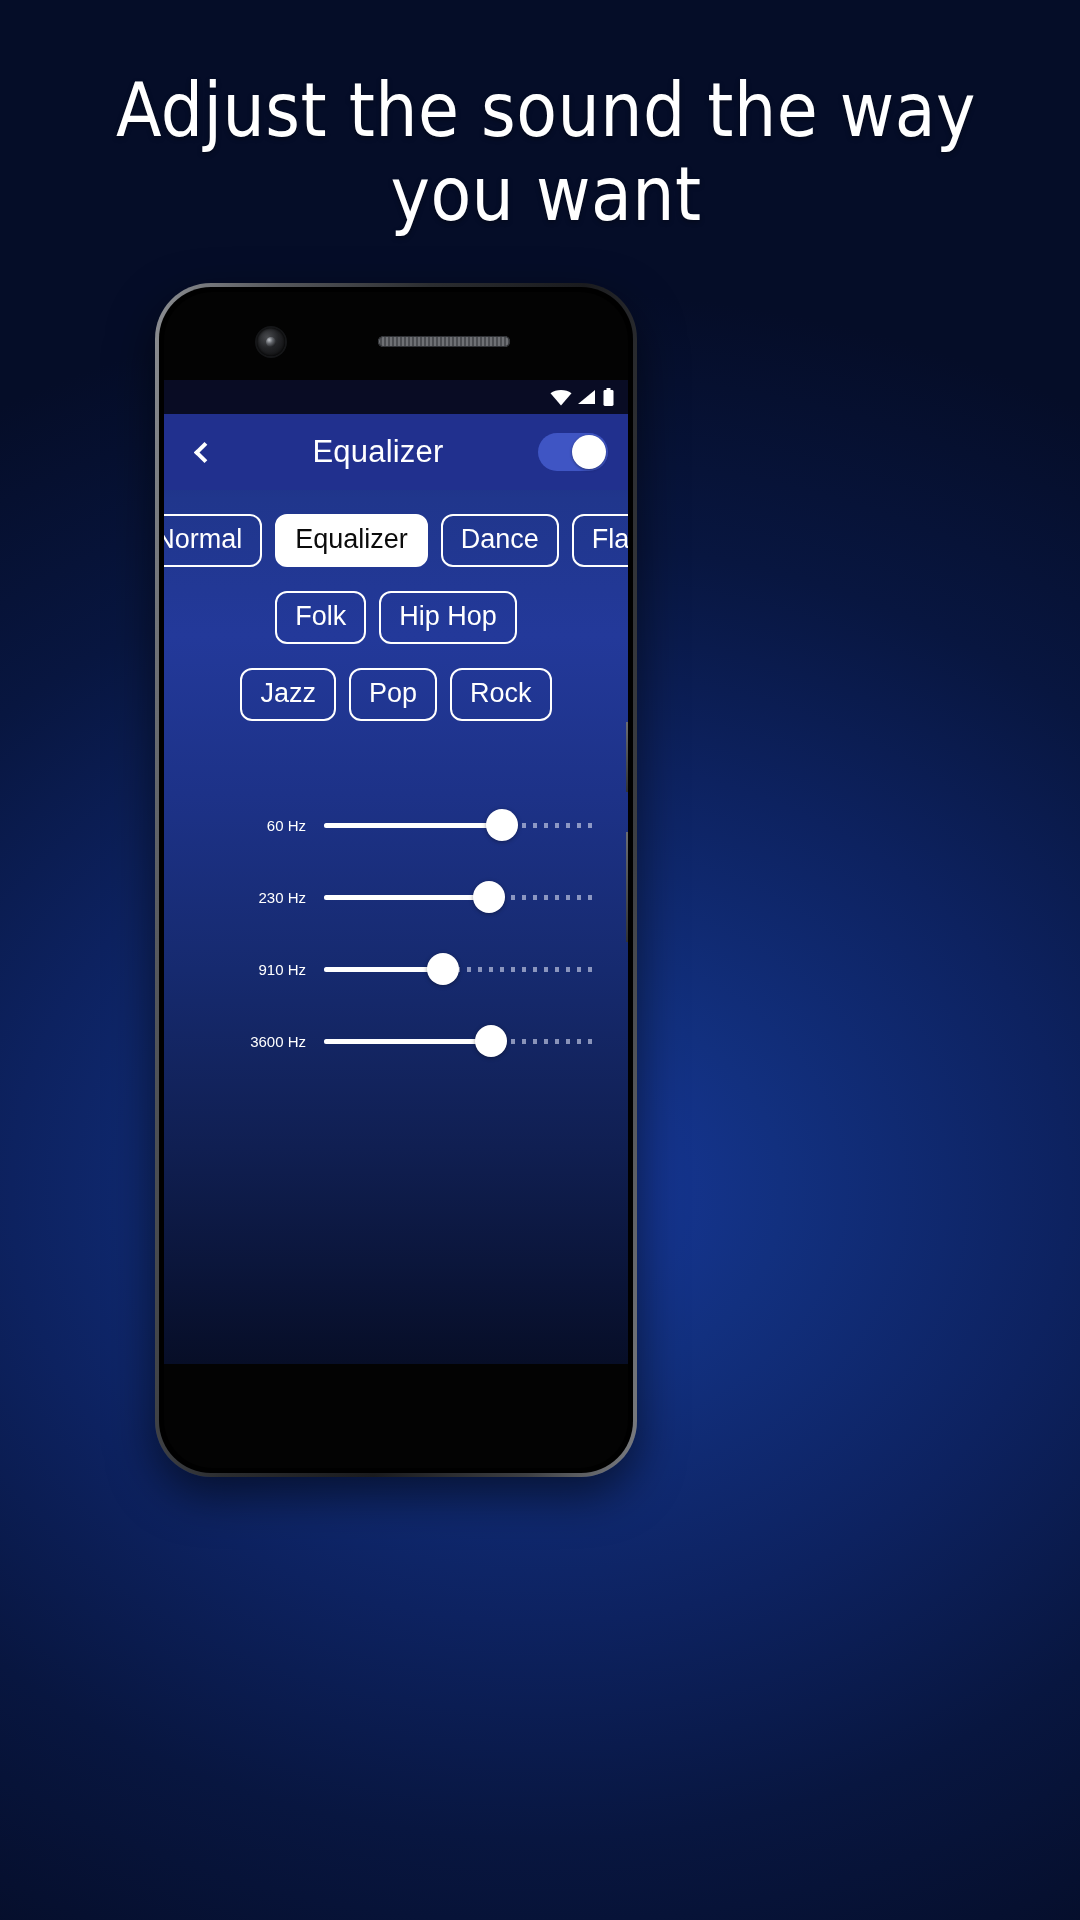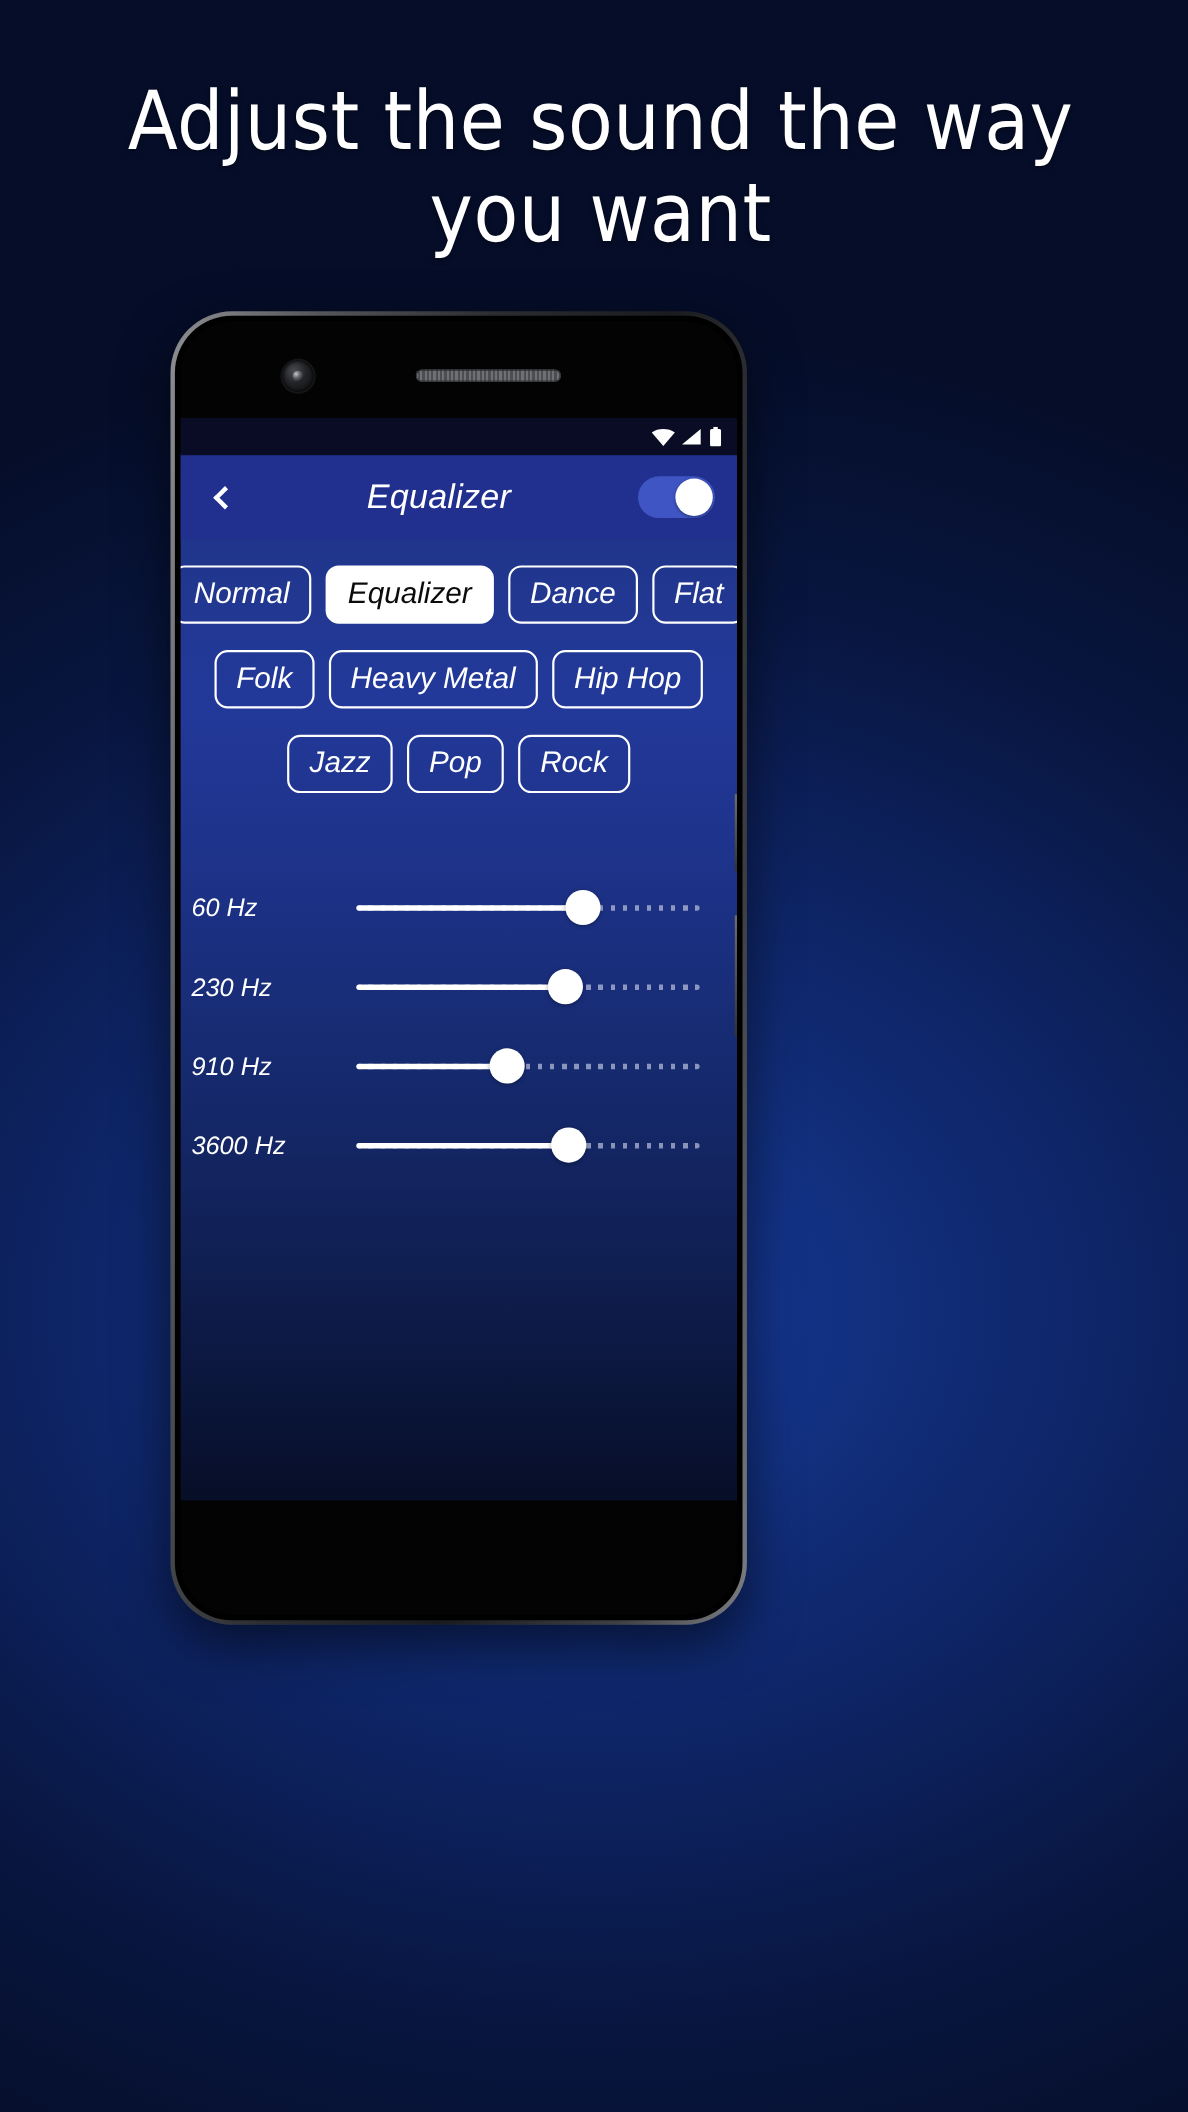--- a/index.html
+++ b/index.html
@@ -23,26 +23,25 @@
     font-weight:400;
     letter-spacing:0.5px;
     text-shadow:0 2px 5px rgba(0,0,0,.35);
     padding:0 50px;
   }
 
   
   .phone {
     position:absolute;
     left:155px; top:283px;
-    width:524px; height:1194px;
+    width:482px; height:1194px;
     border-radius:56px;
     background:linear-gradient(100deg,#8d8f93 0%,#55575b 18%,#2b2d30 40%,#1a1b1e 62%,#3d3f43 84%,#7c7e82 100%);
     padding:4px;
     box-shadow:0 18px 46px rgba(0,0,0,.55);
-    font-style:italic;
   }
   .phone-inner {
     width:100%; height:100%;
     border-radius:52px;
     background:#000;
     padding:5px;
     position:relative;
     overflow:hidden;
   }
   .phone-body {
@@ -152,22 +151,22 @@
     color:#0b0b0b;
   }
 
   
   .sliders { padding:44px 20px 0 10px; }
   .slider-row {
     display:flex; align-items:center;
     height:72px;
   }
   .sl-label {
-    width:150px; 
-    color:#ffffff; font-size:23px;
+    width:150px; text-align:right;
+    color:#ffffff; font-size:15px;
     padding-right:18px;
     white-space:nowrap;
   }
   .sl-track {
     position:relative; flex:1; height:30px; margin-right:14px;
   }
   .sl-dotted {
     position:absolute; left:0; right:0; top:13px; height:5px;
     background-image:repeating-linear-gradient(90deg,#c9cfe8 0 4px, rgba(255,255,255,0) 4px 11px);
     opacity:.65;
@@ -237,21 +236,20 @@
 
         <div class="presets">
           <div class="preset-row">
             <div class="chip">Normal</div>
             <div class="chip selected">Equalizer</div>
             <div class="chip">Dance</div>
             <div class="chip">Flat</div>
           </div>
           <div class="preset-row">
             <div class="chip">Folk</div>
-            <div class="chip">Heavy Metal</div>
             <div class="chip">Hip Hop</div>
           </div>
           <div class="preset-row">
             <div class="chip">Jazz</div>
             <div class="chip">Pop</div>
             <div class="chip">Rock</div>
           </div>
         </div>
 
         <div class="sliders">

